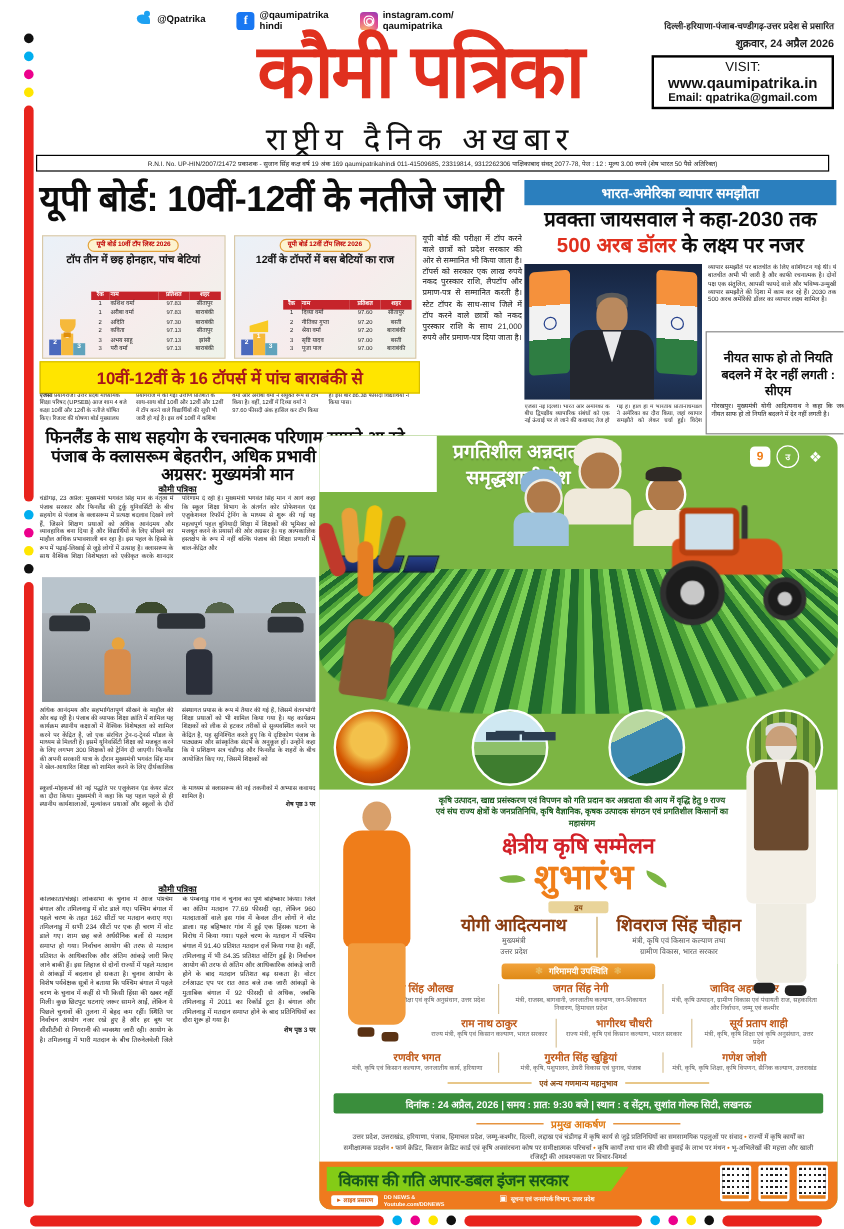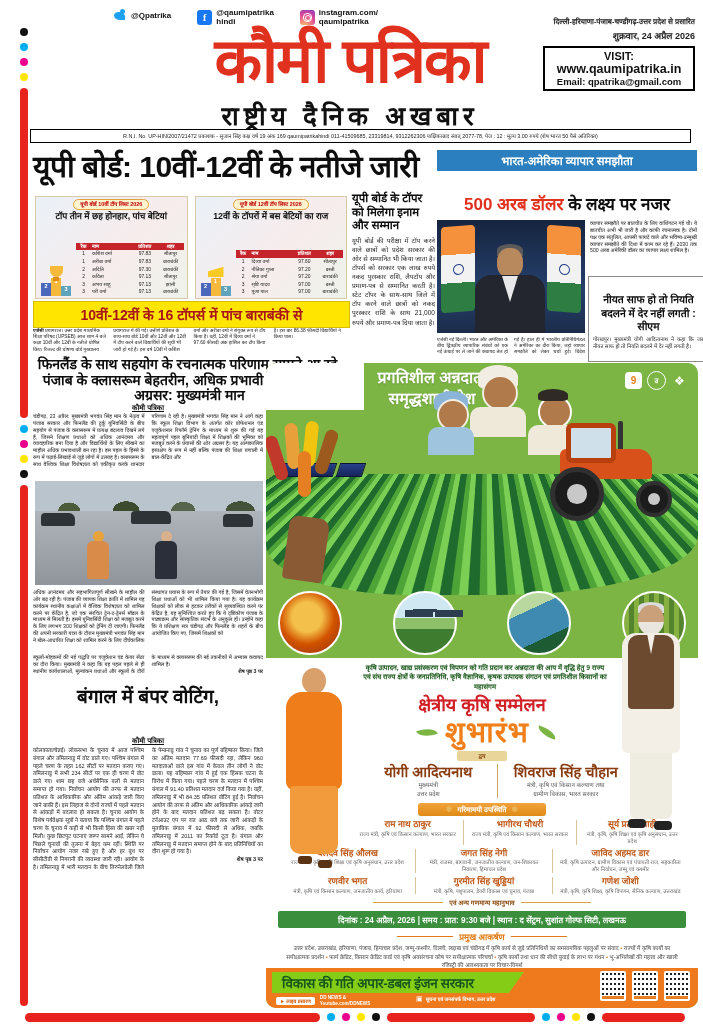--- a/index.html
+++ b/index.html
@@ -21,26 +21,26 @@
   .sicon{width:15px;height:15px;border-radius:3px;flex:none;display:flex;align-items:center;justify-content:center;color:#fff;font-size:10px;font-weight:900}
   .si-tw{background:#fff}
   .si-fb{background:#1877f2;font-family:"Liberation Serif",serif}
   .si-ig{background:radial-gradient(circle at 30% 110%,#fdc468,#df4996 60%,#8a3ab9);position:relative}
   .si-ig::before{content:"";position:absolute;inset:3px;border:1.4px solid #fff;border-radius:4px}
   .si-ig::after{content:"";position:absolute;left:5.5px;top:5.5px;width:4px;height:4px;border:1.3px solid #fff;border-radius:50%}
   .bird{width:11px;height:8px;background:#1da1f2;border-radius:60% 80% 10% 80%;position:relative}
   .bird::before{content:"";position:absolute;left:6px;top:-3px;width:5px;height:5px;background:#1da1f2;border-radius:50%}
   .masthead{left:138px;top:30px;width:424px;text-align:center;font-size:62px;line-height:1;
             font-weight:900;color:#e0301e;letter-spacing:-2px}
-  .tagline{left:138px;top:97px;width:424px;text-align:center;font-size:26px;font-weight:700;letter-spacing:5px;color:#101010}
+  .tagline{left:138px;top:97px;width:424px;text-align:center;font-size:26px;font-weight:400;letter-spacing:5px;color:#101010}
   .hright{right:8px;top:16px;width:152px;text-align:right}
   .regions{font-size:7.3px;font-weight:700;color:#222}
   .hdate{font-size:9px;font-weight:600;margin-top:3px;color:#222}
   .visitbox{border:2px solid #000;margin-top:4px;text-align:center;padding:2px 1px;background:#fff}
-  .visitbox .v1{font-size:11px;font-weight:700}
+  .visitbox .v1{font-size:11px;font-weight:400}
   .visitbox .v2{font-size:12.5px;font-weight:900}
   .visitbox .v3{font-size:9.5px;font-weight:800}
   .rni{left:30px;top:129px;width:661px;border:1.5px solid #000;padding:2px 4px;font-size:5.4px;
        text-align:center;white-space:nowrap;overflow:hidden;color:#222;background:#fff;box-sizing:border-box}
   
   .lead-h{left:33px;top:149px;width:402px;font-size:30px;font-weight:900;letter-spacing:-0.5px;line-height:1.2;color:#0d0d0d}
   .cards{left:35px;top:196px;width:312px;height:103px;display:flex;gap:7px}
   .tcard{flex:1;border:1px solid #d8c9a8;background:linear-gradient(135deg,#eaf1f8 0%,#f7ecec 55%,#eef3ea 100%);
          padding:2px 3px;display:flex;flex-direction:column;box-sizing:border-box}
   .tbadge{margin:0 auto;max-width:95%;background:#fdf3cf;border:1px solid #e3a23c;border-radius:7px;
@@ -367,37 +367,36 @@
               <td>97.00</td>
               <td>बाराबंकी</td>
             </tr>
       </tbody>
         </table>
     </div>
   </div>
 </div>
 
 <div class="abs reward">
-  <div class="rh">यूपी बोर्ड के टॉपर को मिलेगा इनाम और सम्मान</div>
   <div class="rb jt">यूपी बोर्ड की परीक्षा में टॉप करने वाले छात्रों को प्रदेश सरकार की ओर से सम्मानित भी किया जाता है। टॉपर्स को सरकार एक लाख रुपये नकद पुरस्कार राशि, लैपटॉप और प्रमाण-पत्र से सम्मानित करती है। स्टेट टॉपर के साथ-साथ जिले में टॉप करने वाले छात्रों को नकद पुरस्कार राशि के साथ 21,000 रुपये और प्रमाण-पत्र दिया जाता है।</div>
 </div>
 
 <div class="abs ybar">10वीं-12वीं के 16 टॉपर्स में पांच बाराबंकी से</div>
 
 <div class="abs leadbody">
   <span class="byl">एजेंसी</span>
   <span>प्रयागराज। उत्तर प्रदेश माध्यमिक शि‍क्षा परिषद (UPSEB) आज शाम 4 बजे कक्षा 10वीं और</span>
   <span>12वीं के नतीजे घोषित किए। रिजल्ट की घोषणा बोर्ड मुख्यालय प्रयागराज में की गई। उत्तीर्ण प्रतिशत के साथ-साथ बोर्ड 10वीं और 12वीं और</span>
   <span>12वीं में टॉप करने वाले विद्यार्थियों की सूची भी जारी हो गई है। इस वर्ष 10वीं में कशिश वर्मा और अरीबा वर्मा ने संयुक्त रूप से टॉप किया है।</span>
   <span>वहीं, 12वीं में दिव्या वर्मा ने 97.60 फीसदी अंक हासिल कर टॉप किया है। इस बार 86.38 फीसदी विद्यार्थियों ने किया पास।</span>
 </div>
 
 <div class="abs kicker">भारत-अमेरिका व्यापार समझौता</div>
 <div class="abs trade-h">
-  <br>
+  <span>प्रवक्ता जायसवाल ने कहा-2030 तक</span><br>
   <span class="red">500 अरब डॉलर</span><span> के लक्ष्य पर नजर</span>
 </div>
 <div class="trade-photo">
   <div class="flag" style="left:4px"></div>
   <div class="flag" style="right:4px;transform:skewY(4deg)"></div>
   <div class="spk-hair"></div>
   <div class="spk-head"></div>
   <div class="spk-body"></div>
   <div class="spk-shirt"></div>
 </div>
@@ -435,21 +434,21 @@
   <span>अधिक आनंदमय और सहभागितापूर्ण सीखने के माहौल की ओर बढ़ रही है। पंजाब की व्यापक शिक्षा क्रांति में शामिल यह कार्यक्रम स्थानीय कक्षाओं में वैश्विक विशेषज्ञता को शामिल करने पर केंद्रित है, जो एक संरचित ट्रेन-द-ट्रेनर्स मॉडल के माध्यम से मिलती है। इसमें यूनिवर्सिटी शिक्षा को मजबूत करने के लिए लगभग 300 शिक्षकों को ट्रेनिंग दी जाएगी। फिनलैंड की अपनी सरकारी यात्रा के दौरान मुख्यमंत्री भगवंत सिंह मान ने</span>
   <span>खेल-आधारित शिक्षा को शामिल करने के लिए दीर्घकालिक संस्थागत प्रयास के रूप में तैयार की गई है, जिसमें वेतनभोगी शिक्षा प्रथाओं को भी शामिल किया गया है। यह कार्यक्रम शिक्षकों को लीक से हटकर तरीकों से सुव्यवस्थित करने पर केंद्रित है, यह सुनिश्चित करते हुए कि ये दृष्टिकोण पंजाब के पाठ्यक्रम और सांस्कृतिक संदर्भ के अनुकूल हों। उन्होंने कहा कि ये प्रशिक्षण सत्र चंडीगढ़ और फिनलैंड के शहरों के बीच आयोजित किए गए, जिसमें शिक्षकों को</span>
 </div>
 
 <div class="abs ben-pre jt">
   <span>स्कूलों-मोहकमों की नई पद्धति पर एजुकेशन एंड केयर सेंटर का दौरा किया। मुख्यमंत्री ने कहा कि यह पहल पहले से ही स्थानीय</span>
   <span>कार्यशालाओं, मूल्यांकन प्रथाओं और स्कूलों के दौरों के माध्यम से क्लासरूम की नई तकनीकों में अभ्यास कवायद शामिल है।</span>
   <span class="cont">शेष पृष्ठ 3 पर</span>
 </div>
 <div class="abs ben-h">
-  <span>बंगाल में बंपर वोटिंग,</span><br>
+  <br>
 </div>
 <div class="abs byline" style="left:33px;top:736px">कौमी पत्रिका</div>
 <div class="abs ben-cols jt">
   <span>कोलकाता/चेन्नई। लोकसभा के चुनाव में आज पश्चिम बंगाल और तमिलनाडु में वोट डाले गए। पश्चिम बंगाल में पहले चरण के तहत 162 सीटों पर मतदान कराए गए। तमिलनाडु में सभी 234 सीटों पर एक ही चरण में वोट डाले गए। शाम छह बजे अर्धसैनिक बलों से मतदान समाप्त हो गया। निर्वाचन आयोग की तरफ से मतदान प्रतिशत के आधिकारिक और अंतिम आंकड़े जारी किए जाने बाकी हैं। इस लिहाज से दोनों राज्यों में पहले मतदान से आंकड़ों में बदलाव हो सकता है। चुनाव आयोग के विशेष पर्यवेक्षक सूत्रों ने बताया कि पश्चिम बंगाल में पहले चरण के चुनाव में कहीं से भी किसी हिंसा की खबर नहीं मिली। कुछ छिटपुट घटनाएं जरूर सामने आईं, लेकिन ये पिछले चुनावों की तुलना में बेहद कम रहीं। स्थिति पर निर्वाचन आयोग नजर रखे हुए है और हर बूथ पर सीसीटीवी से निगरानी की व्यवस्था जारी रही। आयोग के</span>
   <span>है। तमिलनाडु में भारी मतदान के बीच तिरुनेलवेली जिले के पेम्बनाडु गांव ने चुनाव का पूर्ण बहिष्कार किया। जिले का अंतिम मतदान 77.69 फीसदी रहा, लेकिन 960 मतदाताओं वाले इस गांव में केवल तीन लोगों ने वोट डाला। यह बहिष्कार गांव में हुई एक हिंसक घटना के विरोध में किया गया। पहले चरण के मतदान में पश्चिम बंगाल में 91.40 प्रतिशत मतदान दर्ज किया गया है। वहीं, तमिलनाडु में भी 84.35 प्रतिशत वोटिंग हुई है। निर्वाचन आयोग की तरफ से अंतिम और आधिकारिक आंकड़े जारी होने के बाद मतदान प्रतिशत बढ़ सकता है। वोटर टर्नआउट एप पर रात आठ बजे तक जारी आंकड़ों के मुताबिक बंगाल में 92 फीसदी से अधिक, जबकि तमिलनाडु में 2011 का रिकॉर्ड टूटा है। बंगाल और तमिलनाडु में मतदान समाप्त होने के बाद प्रतिनिधियों का दौरा शुरू हो गया है।</span>
   <span class="cont">शेष पृष्ठ 3 पर</span>
 </div>
 
 <div class="abs ad">
   <div class="notch"></div>
@@ -528,46 +527,46 @@
         <div class="gname">शिवराज सिंह चौहान</div>
         <div class="grole">मंत्री, कृषि एवं किसान कल्याण तथा
 ग्रामीण विकास, भारत सरकार</div>
       </div>
     </div>
     <div class="presence">
       <span class="wheat">❃</span>
       <span>गरिमामयी उपस्थिति</span>
       <span class="wheat">❃</span>
     </div>
+    <div class="drow rest">
+      <div class="dg">
+          <div class="dgn">बलदेव सिंह औलख</div>
+          <div class="dgd">राज्य मंत्री, कृषि, कृषि शिक्षा एवं कृषि अनुसंधान, उत्तर प्रदेश</div>
+        </div>
+      <div class="dg">
+          <div class="dgn">जगत सिंह नेगी</div>
+          <div class="dgd">मंत्री, राजस्व, बागवानी, जनजातीय कल्याण, जन-शिकायत निवारण, हिमाचल प्रदेश</div>
+        </div>
+      <div class="dg">
+          <div class="dgn">जाविद अहमद डार</div>
+          <div class="dgd">मंत्री, कृषि उत्पादन, ग्रामीण विकास एवं पंचायती राज, सहकारिता और निर्वाचन, जम्मू एवं कश्मीर</div>
+        </div>
+    </div>
     <div class="drow first">
       <div class="dg">
           <div class="dgn">राम नाथ ठाकुर</div>
           <div class="dgd">राज्य मंत्री, कृषि एवं किसान कल्याण, भारत सरकार</div>
         </div>
       <div class="dg">
           <div class="dgn">भागीरथ चौधरी</div>
           <div class="dgd">राज्य मंत्री, कृषि एवं किसान कल्याण, भारत सरकार</div>
         </div>
       <div class="dg">
           <div class="dgn">सूर्य प्रताप शाही</div>
           <div class="dgd">मंत्री, कृषि, कृषि शिक्षा एवं कृषि अनुसंधान, उत्तर प्रदेश</div>
-        </div>
-    </div>
-    <div class="drow rest">
-      <div class="dg">
-          <div class="dgn">बलदेव सिंह औलख</div>
-          <div class="dgd">राज्य मंत्री, कृषि, कृषि शिक्षा एवं कृषि अनुसंधान, उत्तर प्रदेश</div>
-        </div>
-      <div class="dg">
-          <div class="dgn">जगत सिंह नेगी</div>
-          <div class="dgd">मंत्री, राजस्व, बागवानी, जनजातीय कल्याण, जन-शिकायत निवारण, हिमाचल प्रदेश</div>
-        </div>
-      <div class="dg">
-          <div class="dgn">जाविद अहमद डार</div>
-          <div class="dgd">मंत्री, कृषि उत्पादन, ग्रामीण विकास एवं पंचायती राज, सहकारिता और निर्वाचन, जम्मू एवं कश्मीर</div>
         </div>
     </div>
     <div class="drow rest">
       <div class="dg">
           <div class="dgn">रणवीर भगत</div>
           <div class="dgd">मंत्री, कृषि एवं किसान कल्याण, जनजातीय कार्य, हरियाणा</div>
         </div>
       <div class="dg">
           <div class="dgn">गुरमीत सिंह खुड्डियां</div>
           <div class="dgd">मंत्री, कृषि, पशुपालन, डेयरी विकास एवं चुनाव, पंजाब</div>

